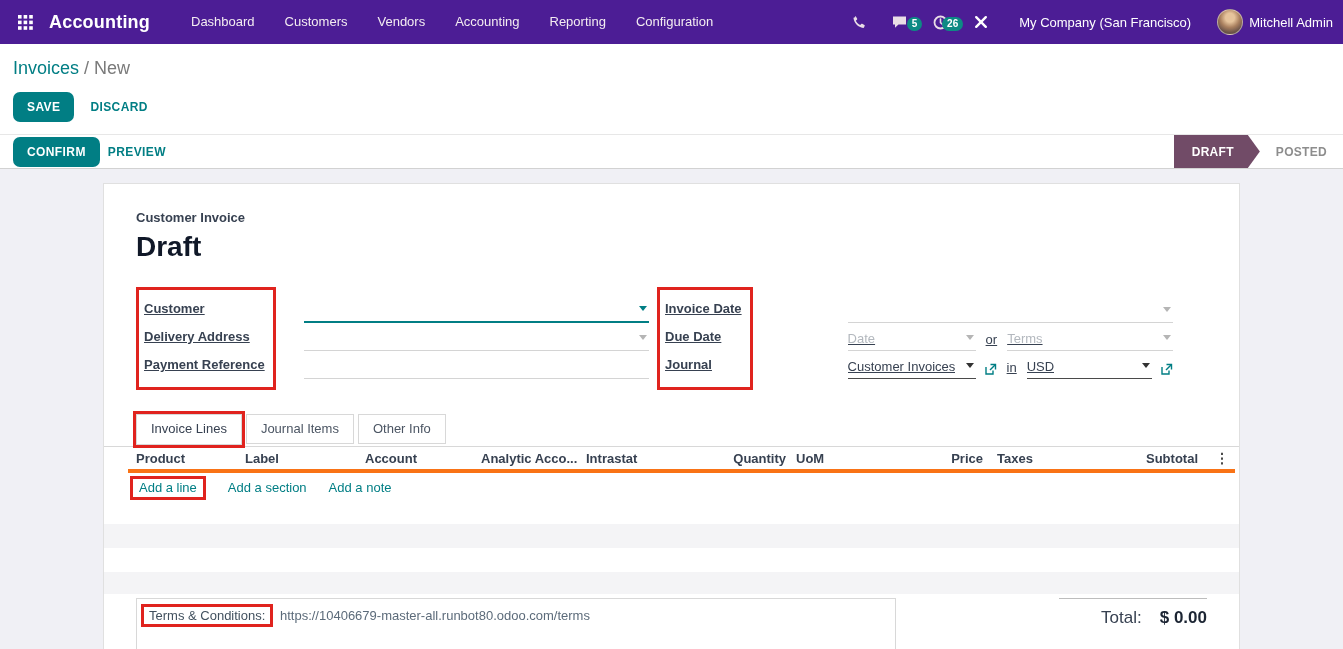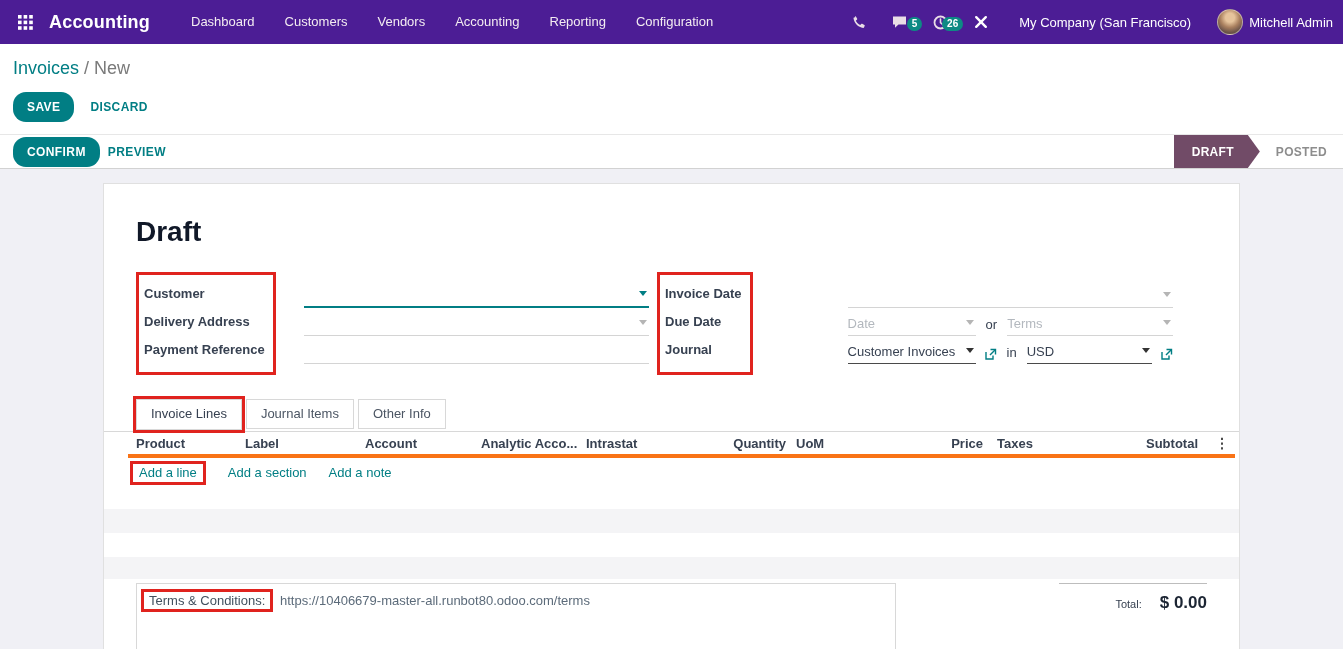--- a/index.html
+++ b/index.html
@@ -32,21 +32,21 @@
   }
   .username { font-size:13px; }
 
   
   .breadcrumb-row { padding:14px 0 0 13px; font-size:18px; }
   .bc-parent { color:#017E84; cursor:pointer; }
   .bc-sep, .bc-current { color:#7a7a7a; }
   .cp-buttons { padding:13px 0 12px 13px; display:flex; align-items:center; gap:16px; }
   .btn-primary {
     background:#017E84; color:#fff; border:none; font-family:inherit;
-    font-size:12px; font-weight:700; letter-spacing:.4px; padding:8px 14px; border-radius:13px; cursor:pointer;
+    font-size:12px; font-weight:700; letter-spacing:.4px; padding:8px 14px; border-radius:7px; cursor:pointer;
   }
   .btn-link {
     background:none; border:none; color:#017E84; font-family:inherit;
     font-size:12px; font-weight:700; letter-spacing:.4px; cursor:pointer; padding:0;
   }
 
   
   .statusbar {
     height:35px; background:#fff; border-top:1px solid #e7e7e7; border-bottom:1px solid #d2d2d2;
     display:flex; align-items:center; padding-left:13px;
@@ -65,21 +65,21 @@
   
   .content { background:#f0f0f5; height:485px; padding:14px 0 0 103px; }
   .sheet {
     width:1137px; height:471px; background:#fff; border:1px solid #e0e0e0; border-bottom:none;
     padding-top:26px; overflow:hidden;
   }
   .sheet-pad { padding:0 32px; }
   .doc-type { font-size:13px; font-weight:600; color:#374151; }
   .doc-title { font-size:28px; font-weight:600; color:#101828; margin:6px 0 24px; }
 
-  .field-groups { display:flex; }
+  .field-groups { display:flex;text-decoration:underline; }
   .group { display:flex; align-items:flex-start; }
   .group.left { width:521px; flex:none; }
   .group.right { flex:1; }
   .red-box { border:3px solid #E0231E; }
   .labels-box { padding:5px 8px 8px 5px; background:transparent; }
   .labels-box label { display:block; height:28px; line-height:28px; font-size:13px; font-weight:700; color:#374151; white-space:nowrap; }
   .inputs { margin-top:8px; }
   .group.left .inputs { width:345px; margin-left:28px; }
   .group.right .inputs { width:325px; margin-left:95px; }
   .input-row { height:28px; display:flex; align-items:flex-end; }
@@ -137,21 +137,21 @@
   .form-footer { display:flex; align-items:flex-start; padding:4px 32px 0; }
   .terms-box {
     width:760px; min-height:90px; border:1px solid #d8d8d8; padding:9px 10px;
     font-size:13px; cursor:text;
   }
   .terms-label-box { border:3px solid #E0231E; display:inline-block; padding:1px 5px; margin:-4px 3px -4px -6px; color:#41505e; }
   .terms-url { color:#5c6b7a; }
   .totals { margin-left:auto; width:148px; }
   .totals-line { border-top:1px solid #bdbdbd; margin-bottom:9px; }
   .totals-row { display:flex; justify-content:flex-end; align-items:baseline; gap:18px; }
-  .total-label { font-size:11px; color:#374151; }
+  .total-label { font-size:17px; color:#374151; }
   .total-value { font-size:17px; font-weight:700; color:#1c2533; }
 </style>
 </head>
 <body>
 
 <div>
 
   <header class="navbar">
     <span class="apps-icon">
       <svg width="15" height="15" viewBox="0 0 15 15">
@@ -226,20 +226,21 @@
     <div class="sb-right">
       <span class="state active">DRAFT</span>
       <span class="state">POSTED</span>
     </div>
   </div>
 
   <main class="content">
     <div class="sheet">
 
       <div class="sheet-pad">
+        <div class="doc-type">Customer Invoice</div>
         <div class="doc-title">Draft</div>
 
         <div class="field-groups">
 
           <div class="group left">
             <div class="labels-box red-box">
               <label>Customer</label>
               <label>Delivery Address</label>
               <label>Payment Reference</label>
             </div>

